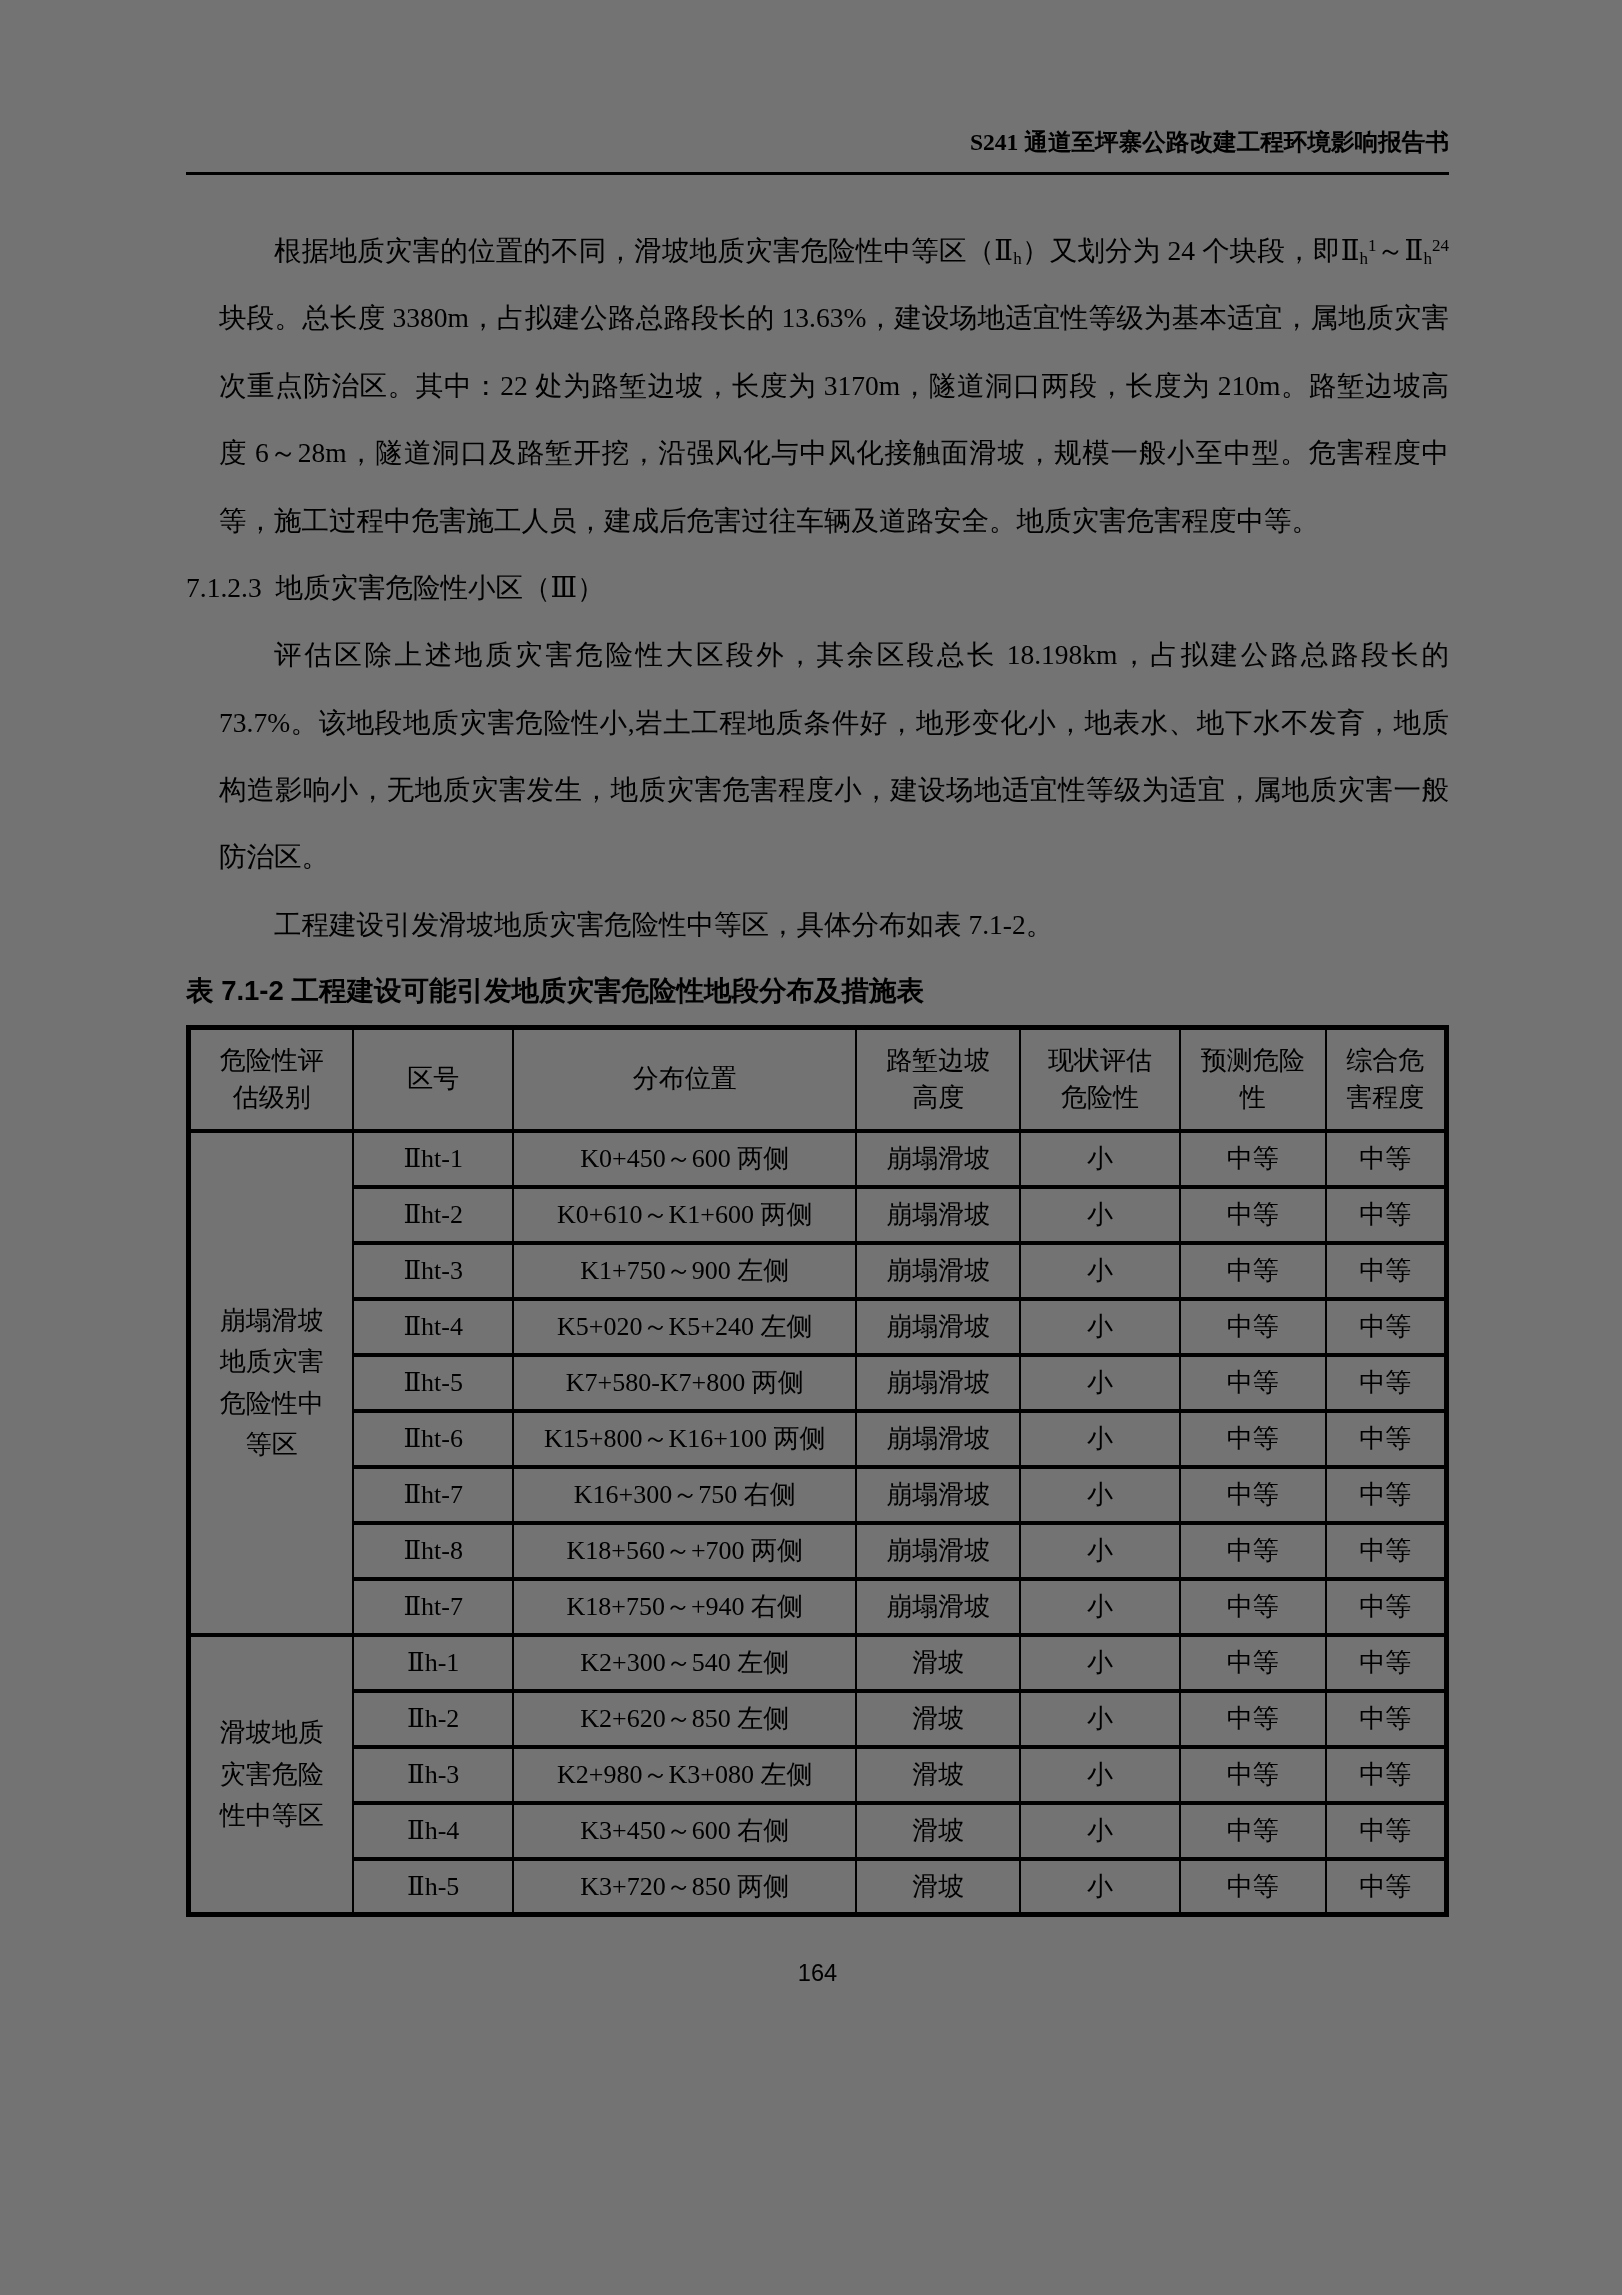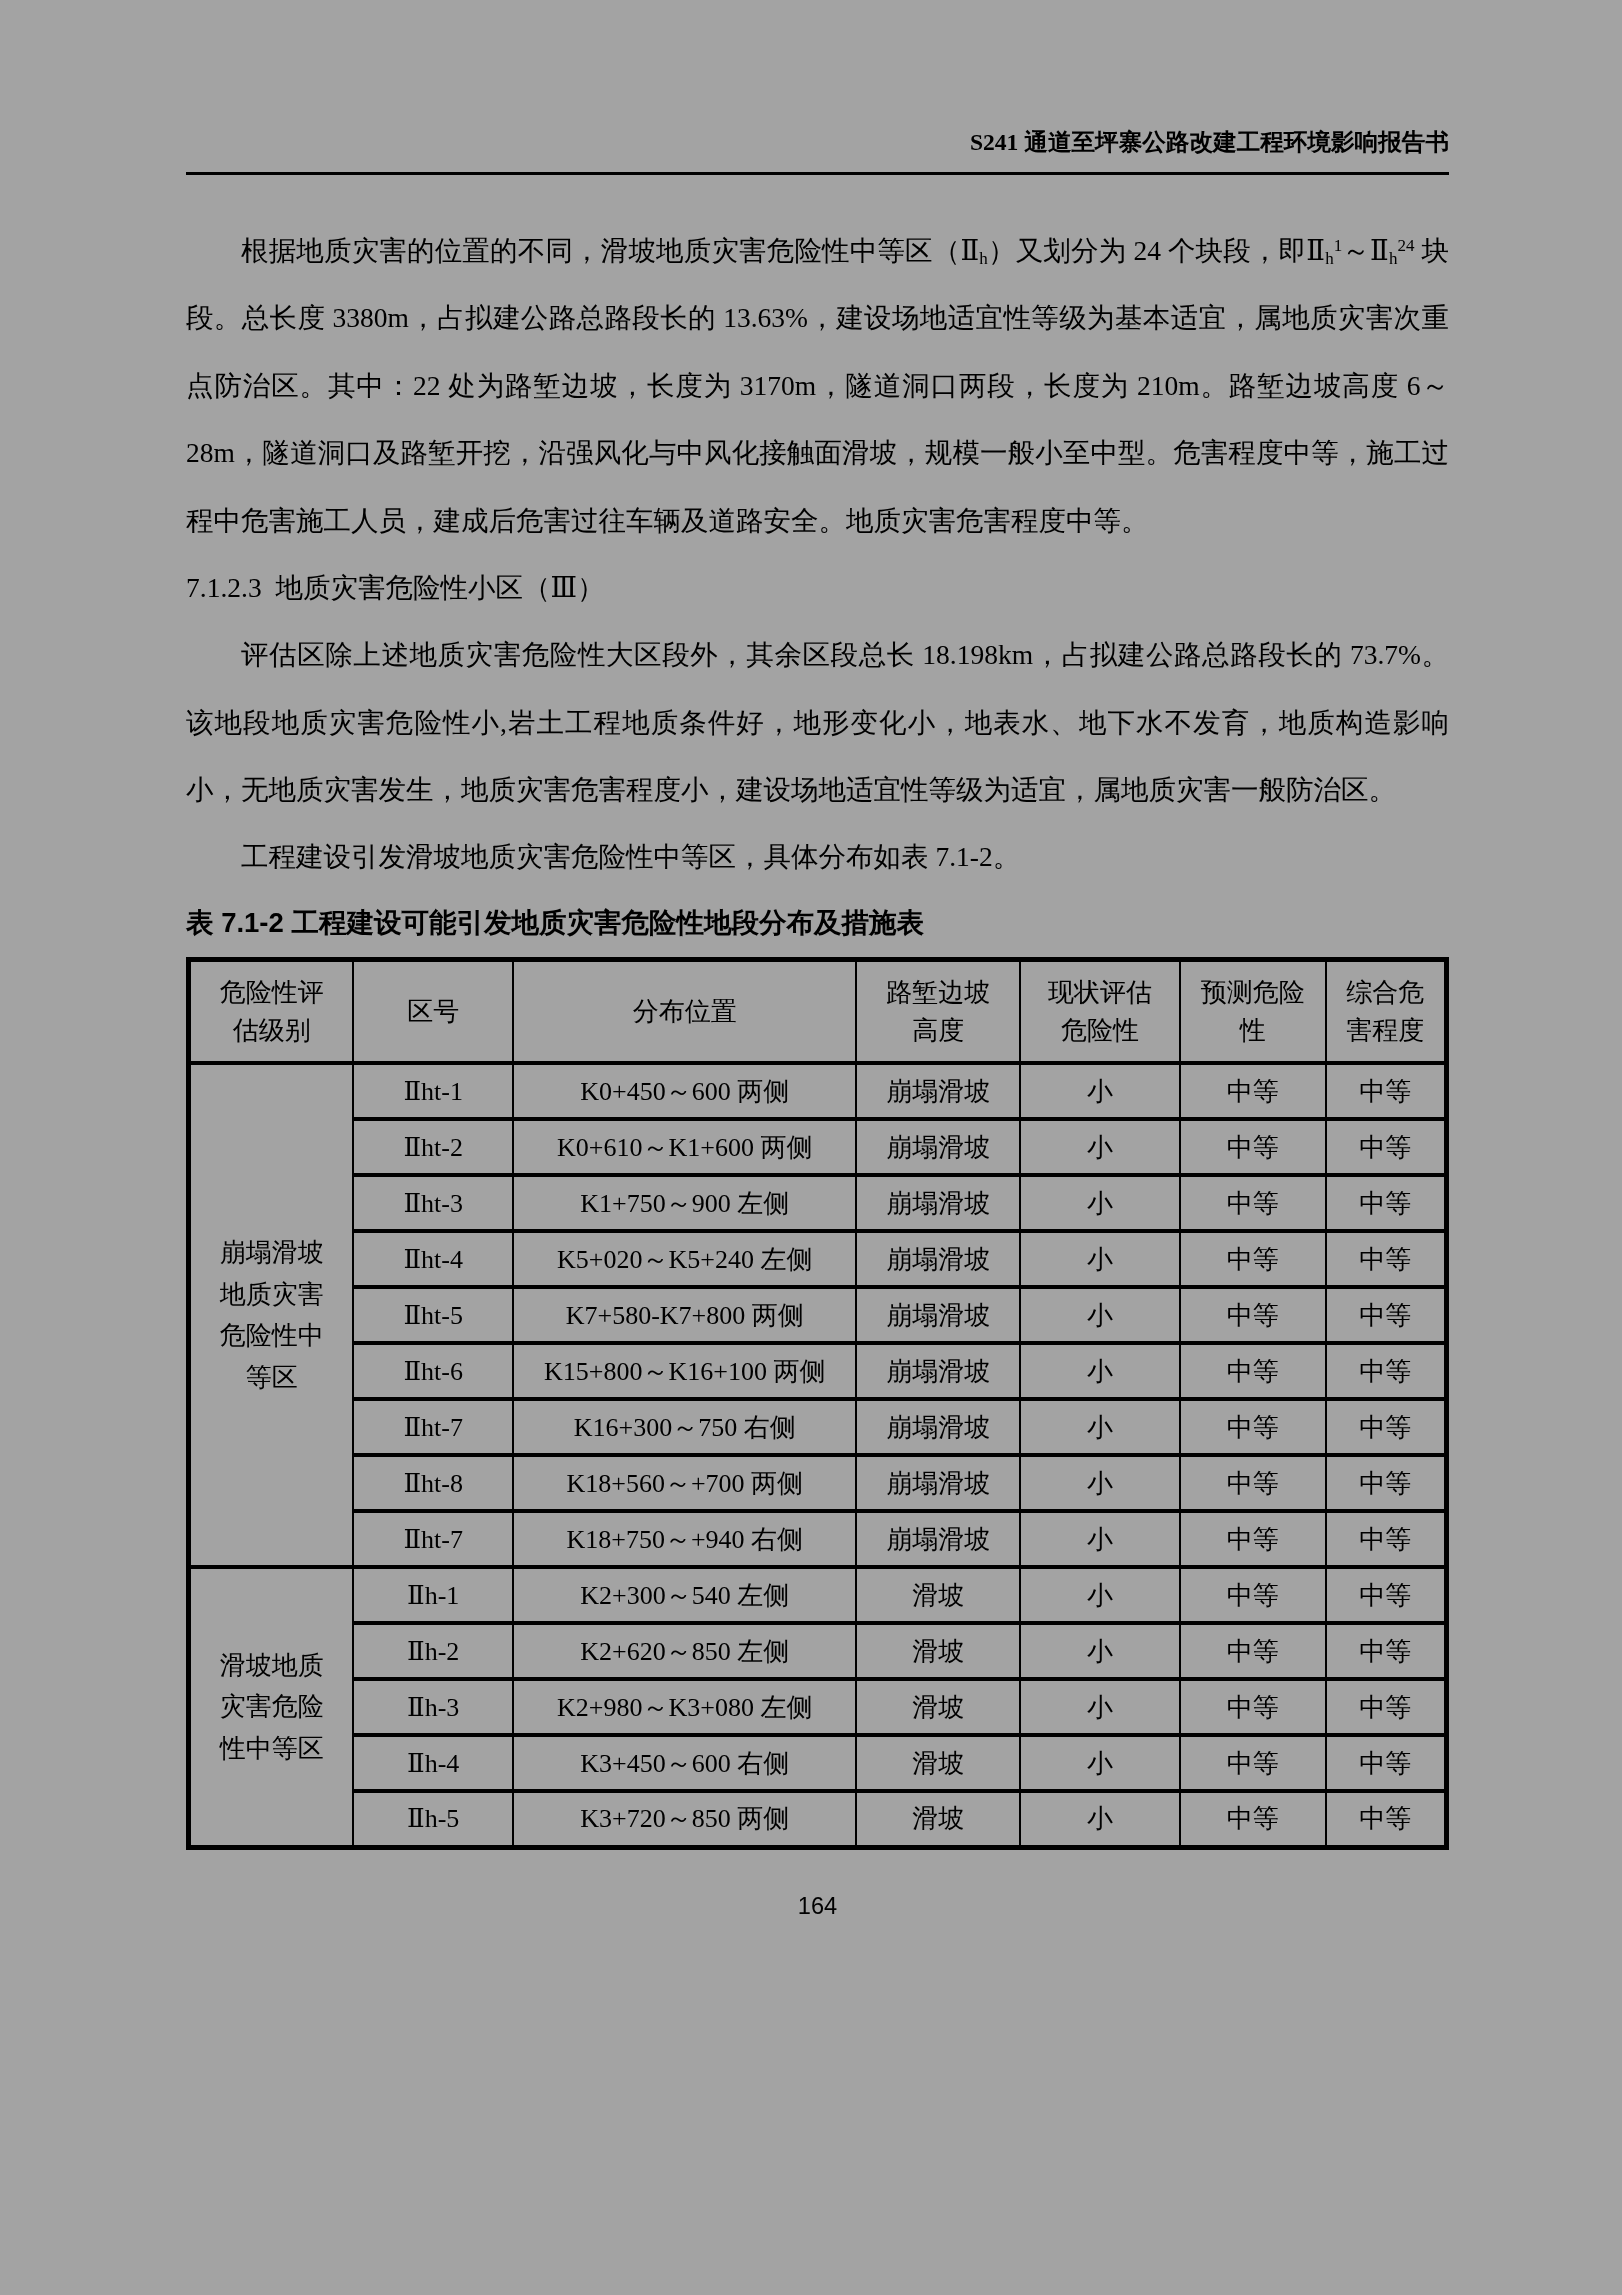--- a/index.html
+++ b/index.html
@@ -2,41 +2,41 @@
 <html style="font-size:10.5px"><head>
 <meta charset="utf-8">
 <style>
   * { margin:0; padding:0; box-sizing:border-box; }
   html,body { background:#e8e8e8; }
   body { font-family:"Liberation Serif","DejaVu Serif",serif; color:#000; }
   .page {
     position:relative;
     width:1622px; height:2295px;
     margin:0 auto;
-    background:#a3a3a3;
+    background:#737373;
     padding:128px 173px 0 186px;
   }
   
   .doc-header {
     text-align:right;
     font-size:23.6px;
     font-weight:bold;
     line-height:1.2;
     padding-bottom:15.7px;
     border-bottom:3.9px solid #000;
   }
   
   .content { margin-top:42px; }
   .para {
     font-size:27.5px;
     line-height:2.45;
     text-align:justify;
     white-space:pre-wrap;
   }
-  .para.indent { text-indent:2em; }
+  .para.indent { text-indent:2em;margin-left:33px; }
   .para sub { font-size:0.62em; vertical-align:-0.25em; }
   .para sup { font-size:0.62em; vertical-align:0.55em; }
   
   .table-caption {
     margin-top:6.5px;
     text-align:left;
     font-family:"Liberation Sans","DejaVu Sans",sans-serif;
     font-weight:bold;
     font-size:27.5px;
     line-height:1.9;

